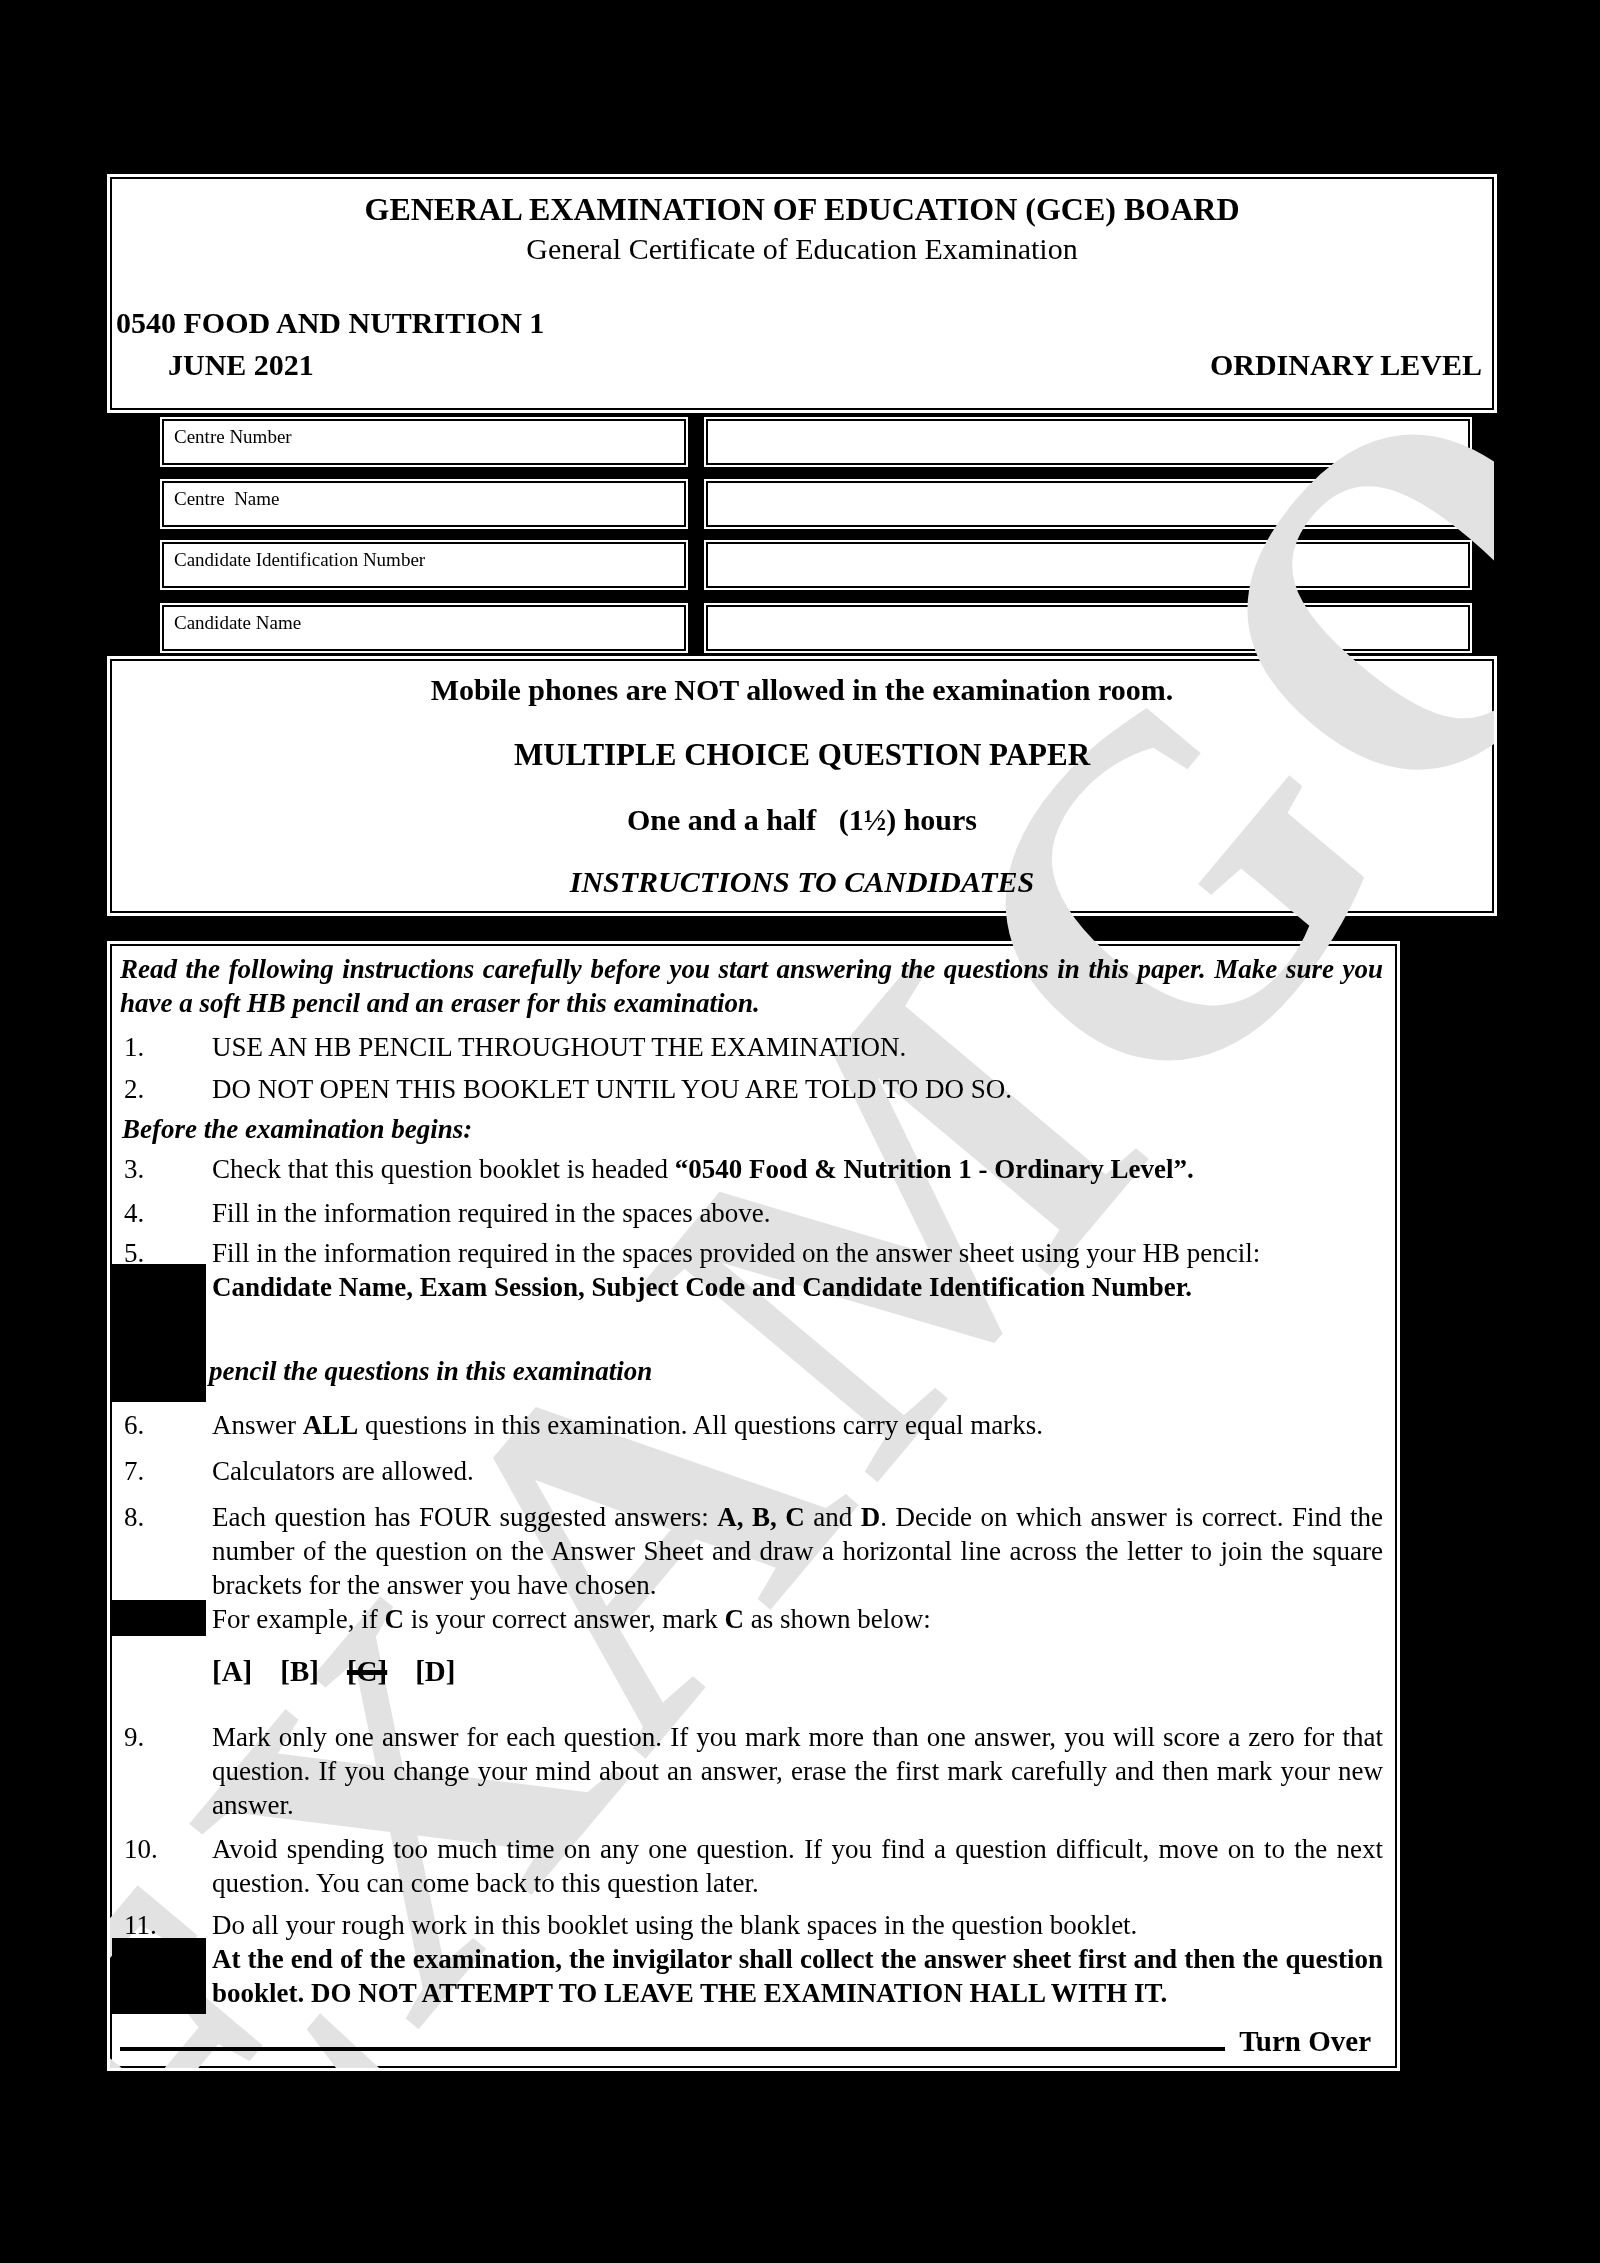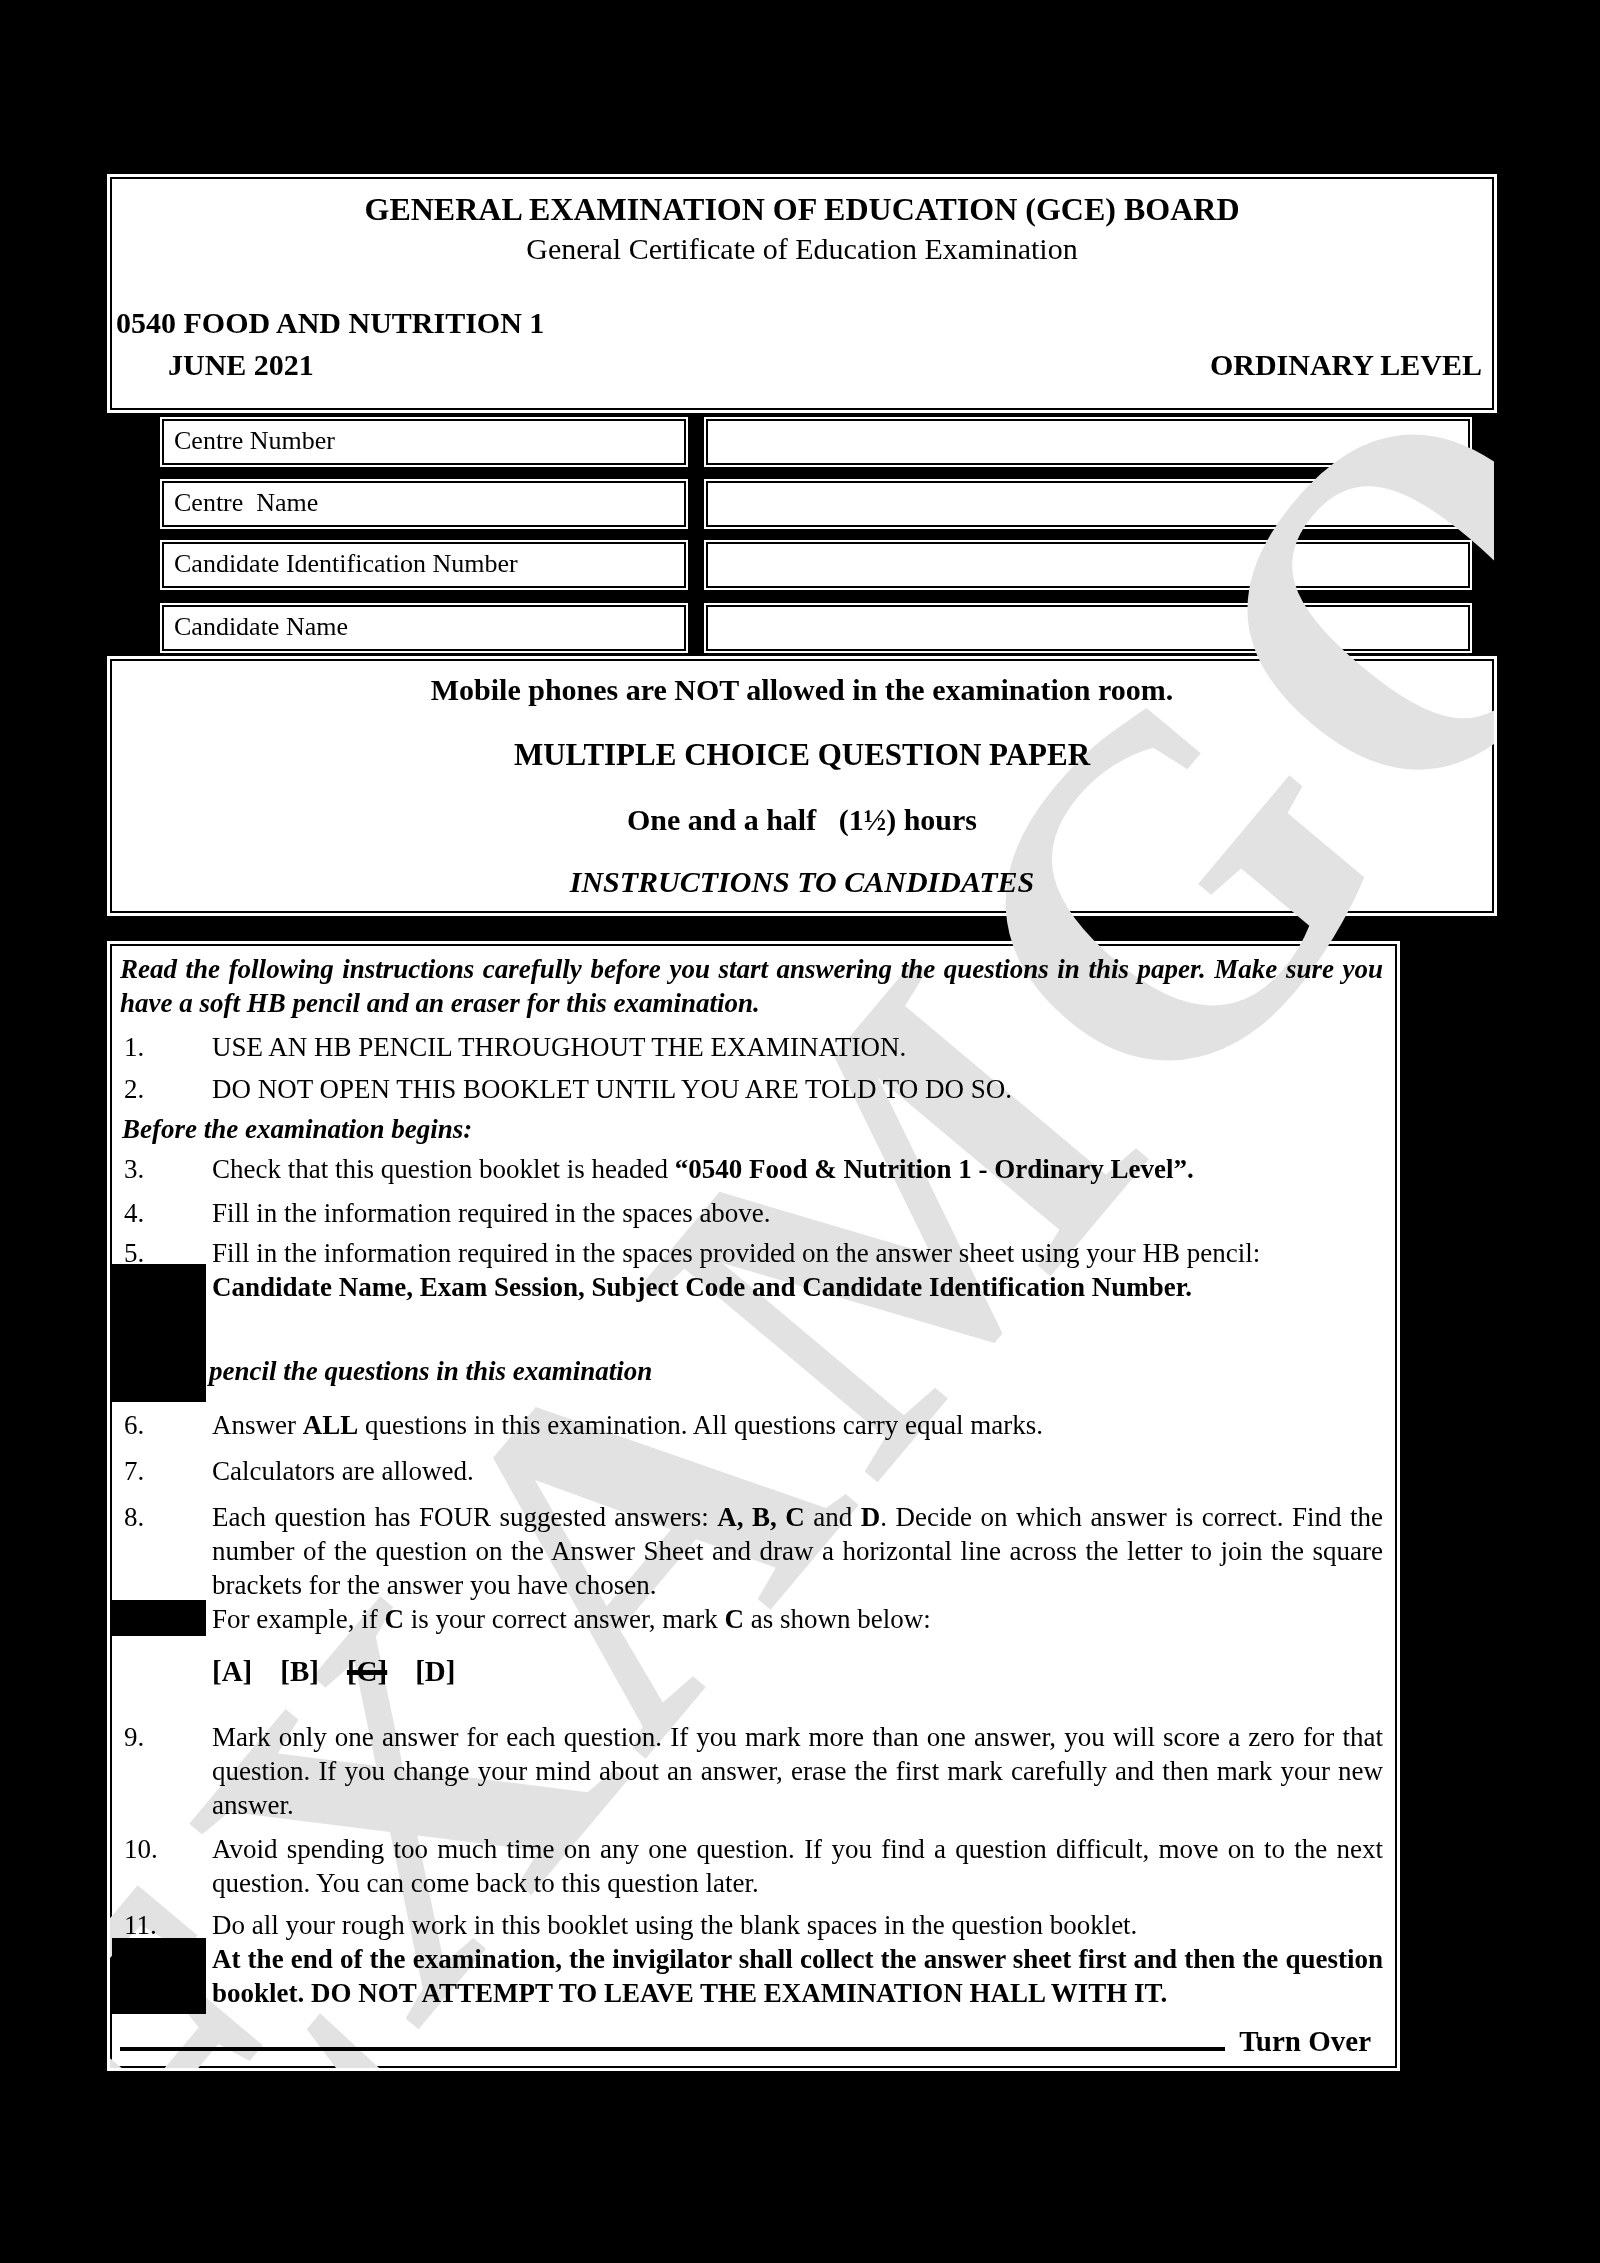--- a/index.html
+++ b/index.html
@@ -34,21 +34,21 @@
     white-space:nowrap;
   }
   
   .header-box{left:110px;top:177px;width:1384px;height:233px;}
   .header-inner{padding-top:12px;text-align:center;}
   .h-board{font-size:32px;font-weight:bold;}
   .h-exam{font-size:30px;margin-top:4px;}
   .h-subject{text-align:left;font-weight:bold;font-size:30px;margin-top:40px;padding-left:4px;}
   .h-row{display:flex;justify-content:space-between;font-weight:bold;font-size:30px;margin-top:8px;padding:0 10px 0 56px;}
   
-  .crow-label{position:absolute;left:162px;width:524px;height:46px;background:#fff;border:2px solid #000;box-shadow:0 0 0 2px #fff;box-sizing:border-box;font-size:26px;padding:5px 0 0 10px;white-space:pre-wrap;}
+  .crow-label{position:absolute;left:162px;width:524px;height:46px;background:#fff;border:2px solid #000;box-shadow:0 0 0 2px #fff;box-sizing:border-box;font-size:19px;padding:5px 0 0 10px;white-space:pre-wrap;}
   .crow-value{position:absolute;left:706px;width:764px;height:46px;background:#fff;border:2px solid #000;box-shadow:0 0 0 2px #fff;box-sizing:border-box;}
   .rt0{top:419px;} .rt1{top:481px;} .rt2{top:542px;} .rt3{top:605px;}
   
   .notice-box{left:110px;top:659px;width:1384px;height:254px;}
   .notice-inner{text-align:center;padding-top:8px;}
   .n-mobile{font-size:30px;font-weight:bold;margin-top:4px;}
   .n-mcq{font-size:31px;font-weight:bold;margin-top:30px;}
   .n-hours{font-size:30px;font-weight:bold;margin-top:30px;white-space:pre-wrap;}
   .n-instr{font-size:30px;font-weight:bold;font-style:italic;margin-top:28px;}
   

